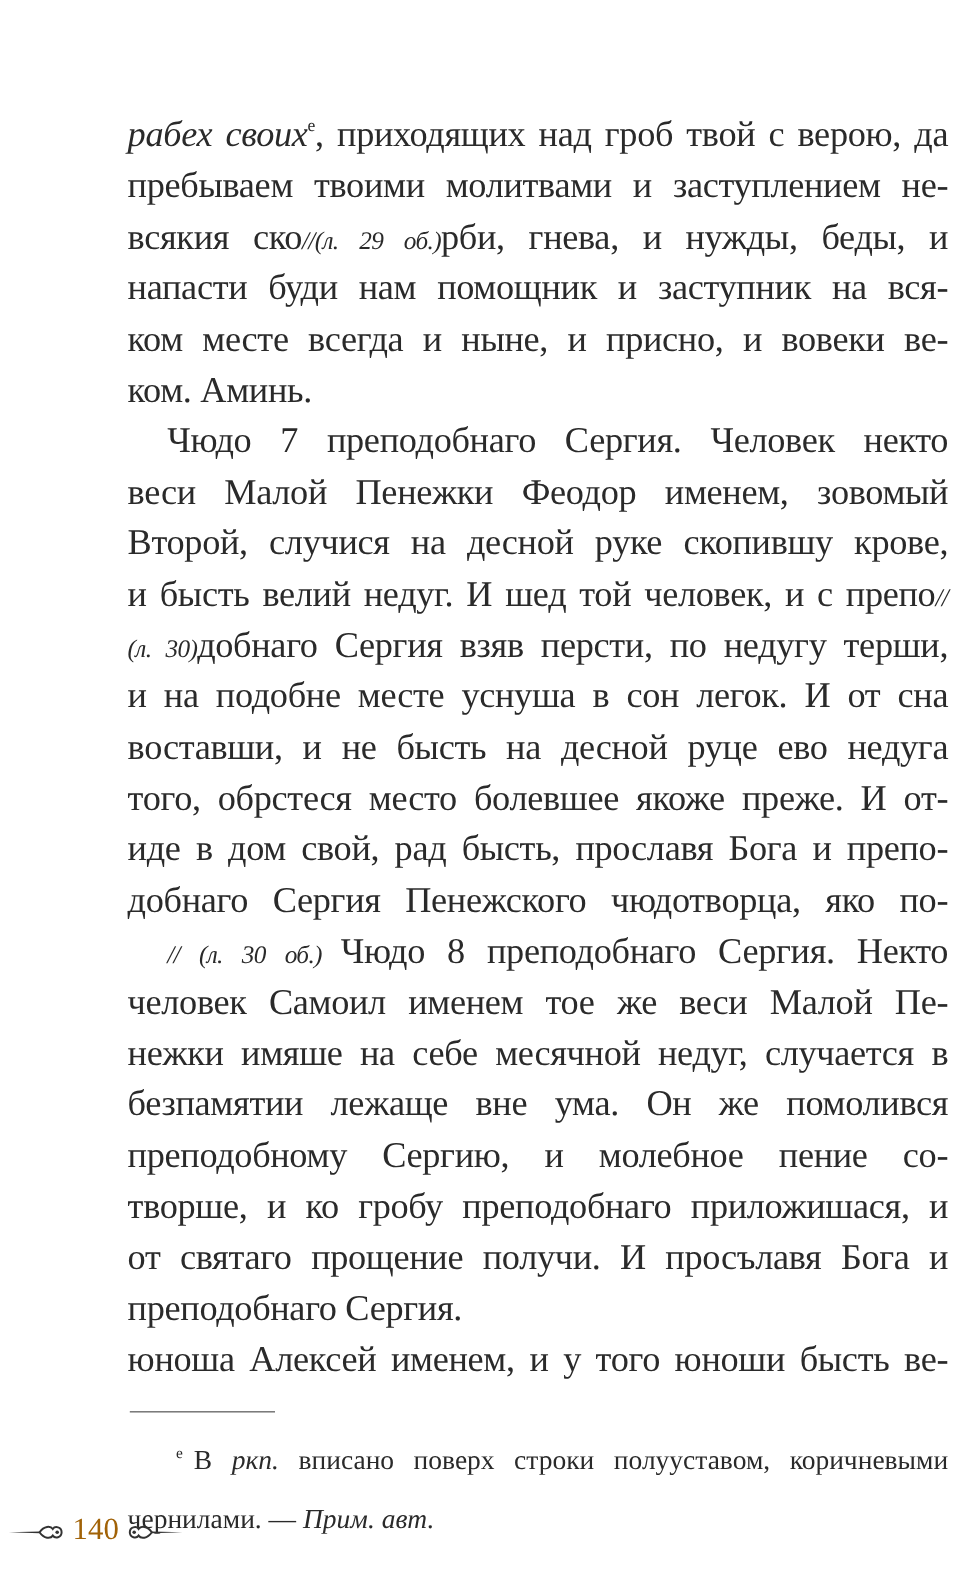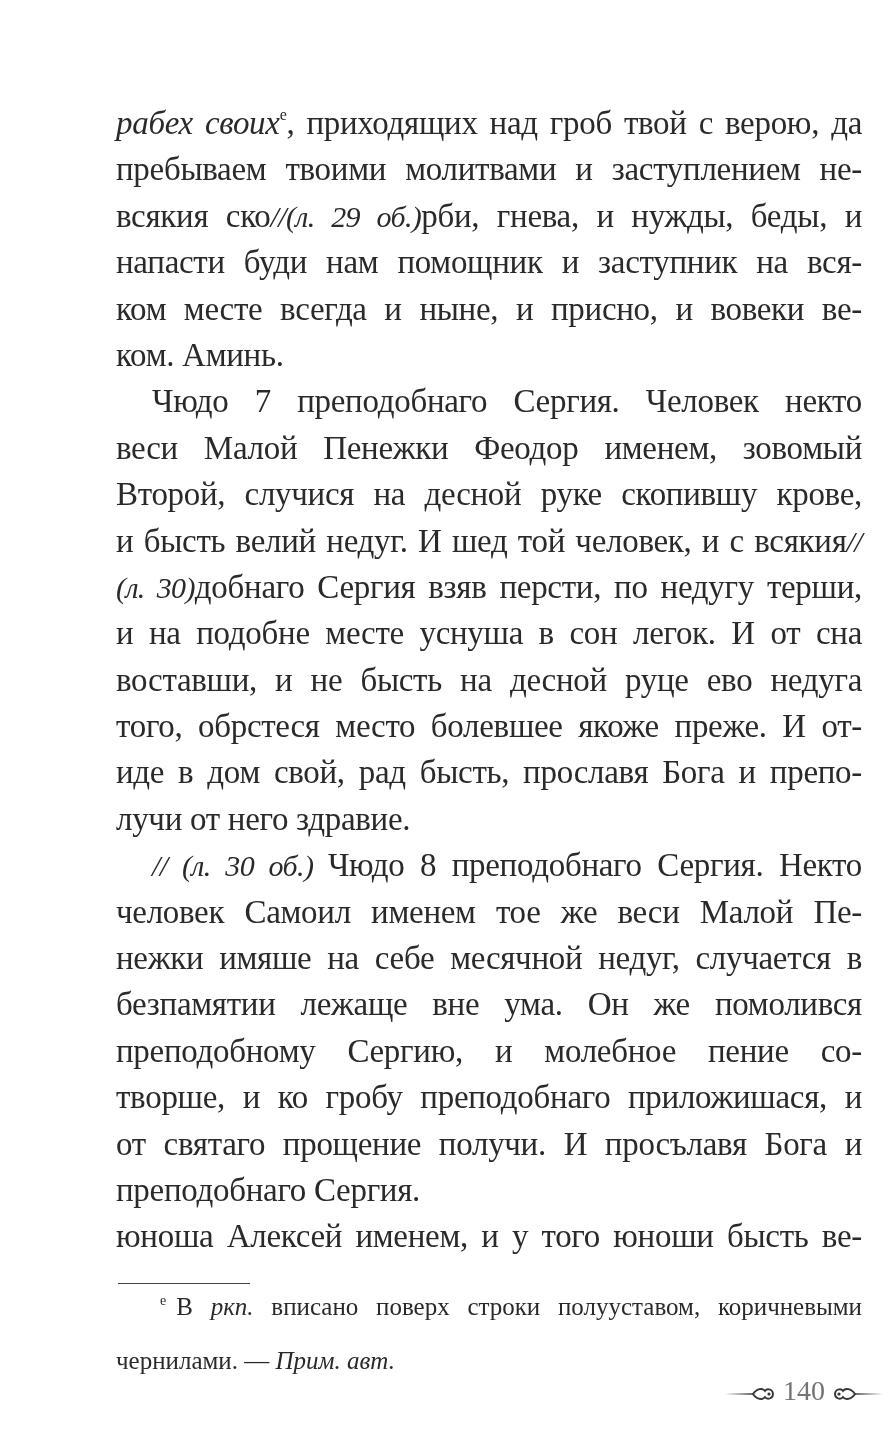--- a/index.html
+++ b/index.html
@@ -42,21 +42,21 @@
       text-align-last: left;
     }
     .line.indent {
       padding-left: 36px;
     }
     .ital {
       font-style: italic;
     }
     .folio {
       font-style: italic;
-      font-size: 30px;
+      font-size: 23px;
       letter-spacing: -0.6px;
     }
     sup.fn-mark {
       font-size: 16px;
       vertical-align: 14px;
       line-height: 0;
     }
     .fn-rule {
       position: absolute;
       left: 118px;
@@ -73,41 +73,41 @@
     }
     .fn-line {
       display: block;
       font-size: 25px;
       height: 34px;
       line-height: 34px;
       white-space: nowrap;
       text-align: justify;
       text-align-last: justify;
     }
-    .fn-line.first { padding-left: 44px; }
+    .fn-line.first { padding-left: 44px; margin-top: 21px; }
     .fn-line.last {
       text-align: left;
       text-align-last: left;
       margin-top: 20px;
     }
     .fn-line sup {
       font-size: 14px;
       vertical-align: 10px;
       line-height: 0;
       margin-right: 10px;
     }
     .page-number {
       position: absolute;
       left: 0;
       width: 891px;
       top: 1376px;
-      text-align: right;
+      text-align: left;
       font-size: 28px;
       line-height: 30px;
-      color: #737373;
+      color: #a16207;
     }
     .orn {
       display: inline-block;
       vertical-align: middle;
       width: 50px;
       height: 14px;
       position: relative;
       margin: 0 8px;
     }
     .orn svg { display: block; }
@@ -131,34 +131,34 @@
     <span class="line"><span>ком месте всегда и ныне, и присно, и вовеки ве-</span></span>
 
     <span class="line last"><span>ком. Аминь.</span></span>
 
     <span class="line indent"><span>Чюдо 7 преподобнаго Сергия. Человек некто</span></span>
 
     <span class="line"><span>веси Малой Пенежки Феодор именем, зовомый</span></span>
 
     <span class="line"><span>Второй, случися на десной руке скопившу крове,</span></span>
 
-    <span class="line"><span>и бысть велий недуг. И шед той человек, и с всякия</span><span class="folio">//</span></span>
+    <span class="line"><span>и бысть велий недуг. И шед той человек, и с препо</span><span class="folio">//</span></span>
 
     <span class="line"><span class="folio">(л. 30)</span><span>добнаго Сергия взяв персти, по недугу терши,</span></span>
 
     <span class="line"><span>и на подобне месте уснуша в сон легок. И от сна</span></span>
 
     <span class="line"><span>воставши, и не бысть на десной руце ево недуга</span></span>
 
     <span class="line"><span>того, обрстеся место болевшее якоже преже. И от-</span></span>
 
     <span class="line"><span>иде в дом свой, рад бысть, прославя Бога и препо-</span></span>
 
-
-    <span class="line last"><span>лучи от него здравие.</span></span>
+    <span class="line"><span>добнаго Сергия Пенежского чюдотворца, яко по-</span></span>
+
 
     <span class="line indent"><span class="folio">// (л. 30 об.) </span><span>Чюдо 8 преподобнаго Сергия. Некто</span></span>
 
     <span class="line"><span>человек Самоил именем тое же веси Малой Пе-</span></span>
 
     <span class="line"><span>нежки имяше на себе месячной недуг, случается в</span></span>
 
     <span class="line"><span>безпамятии лежаще вне ума. Он же помолився</span></span>
 
     <span class="line"><span>преподобному Сергию, и молебное пение со-</span></span>

